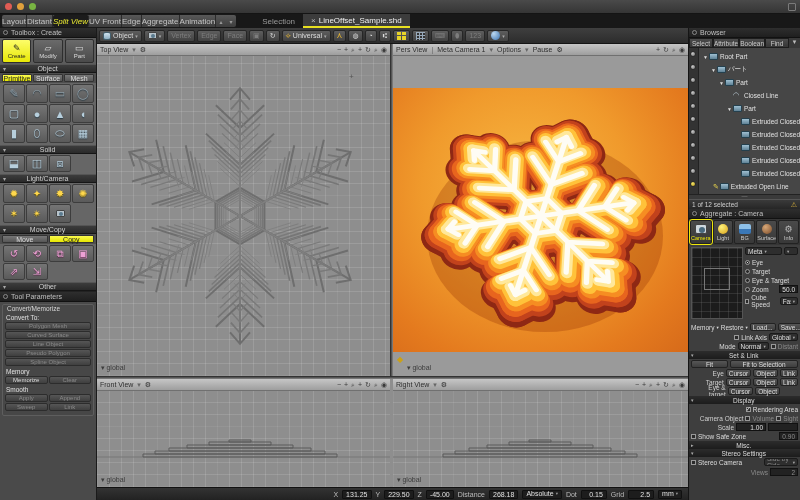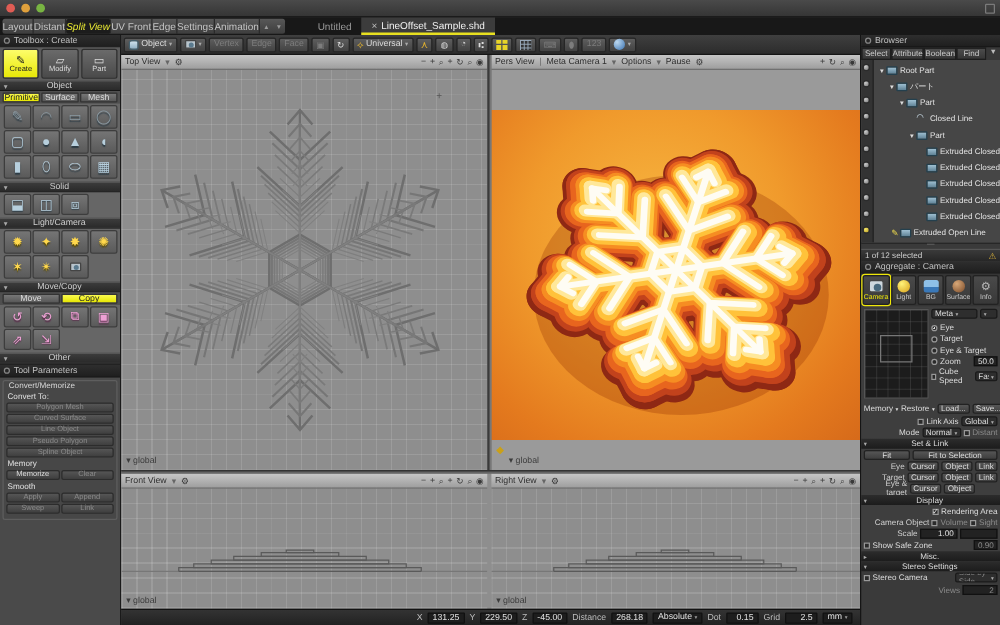--- a/index.html
+++ b/index.html
@@ -180,27 +180,27 @@
     <span id="win-resize"></span>
   </div>
 
   <div id="menurow">
     <div id="menutabs">
       <span class="mtab">Layout</span>
       <span class="mtab">Distant</span>
       <span class="mtab active">Split View</span>
       <span class="mtab">UV Front</span>
       <span class="mtab">Edge</span>
-      <span class="mtab">Settings</span>
+      <span class="mtab">Aggregate</span>
       <span class="mtab">Animation</span>
       <span class="m-ovf">▴</span>
       <span class="m-ovf">▾</span>
     </div>
     <div id="doctabs">
-      <span class="dtab">Untitled</span>
+      <span class="dtab">Selection</span>
       <span class="dtab active">
         <span class="x">×</span>
         <span>LineOffset_Sample.shd</span>
       </span>
     </div>
   </div>
 
   <div id="toolcol">
     <div class="phead">
       <span class="pdot"></span>

